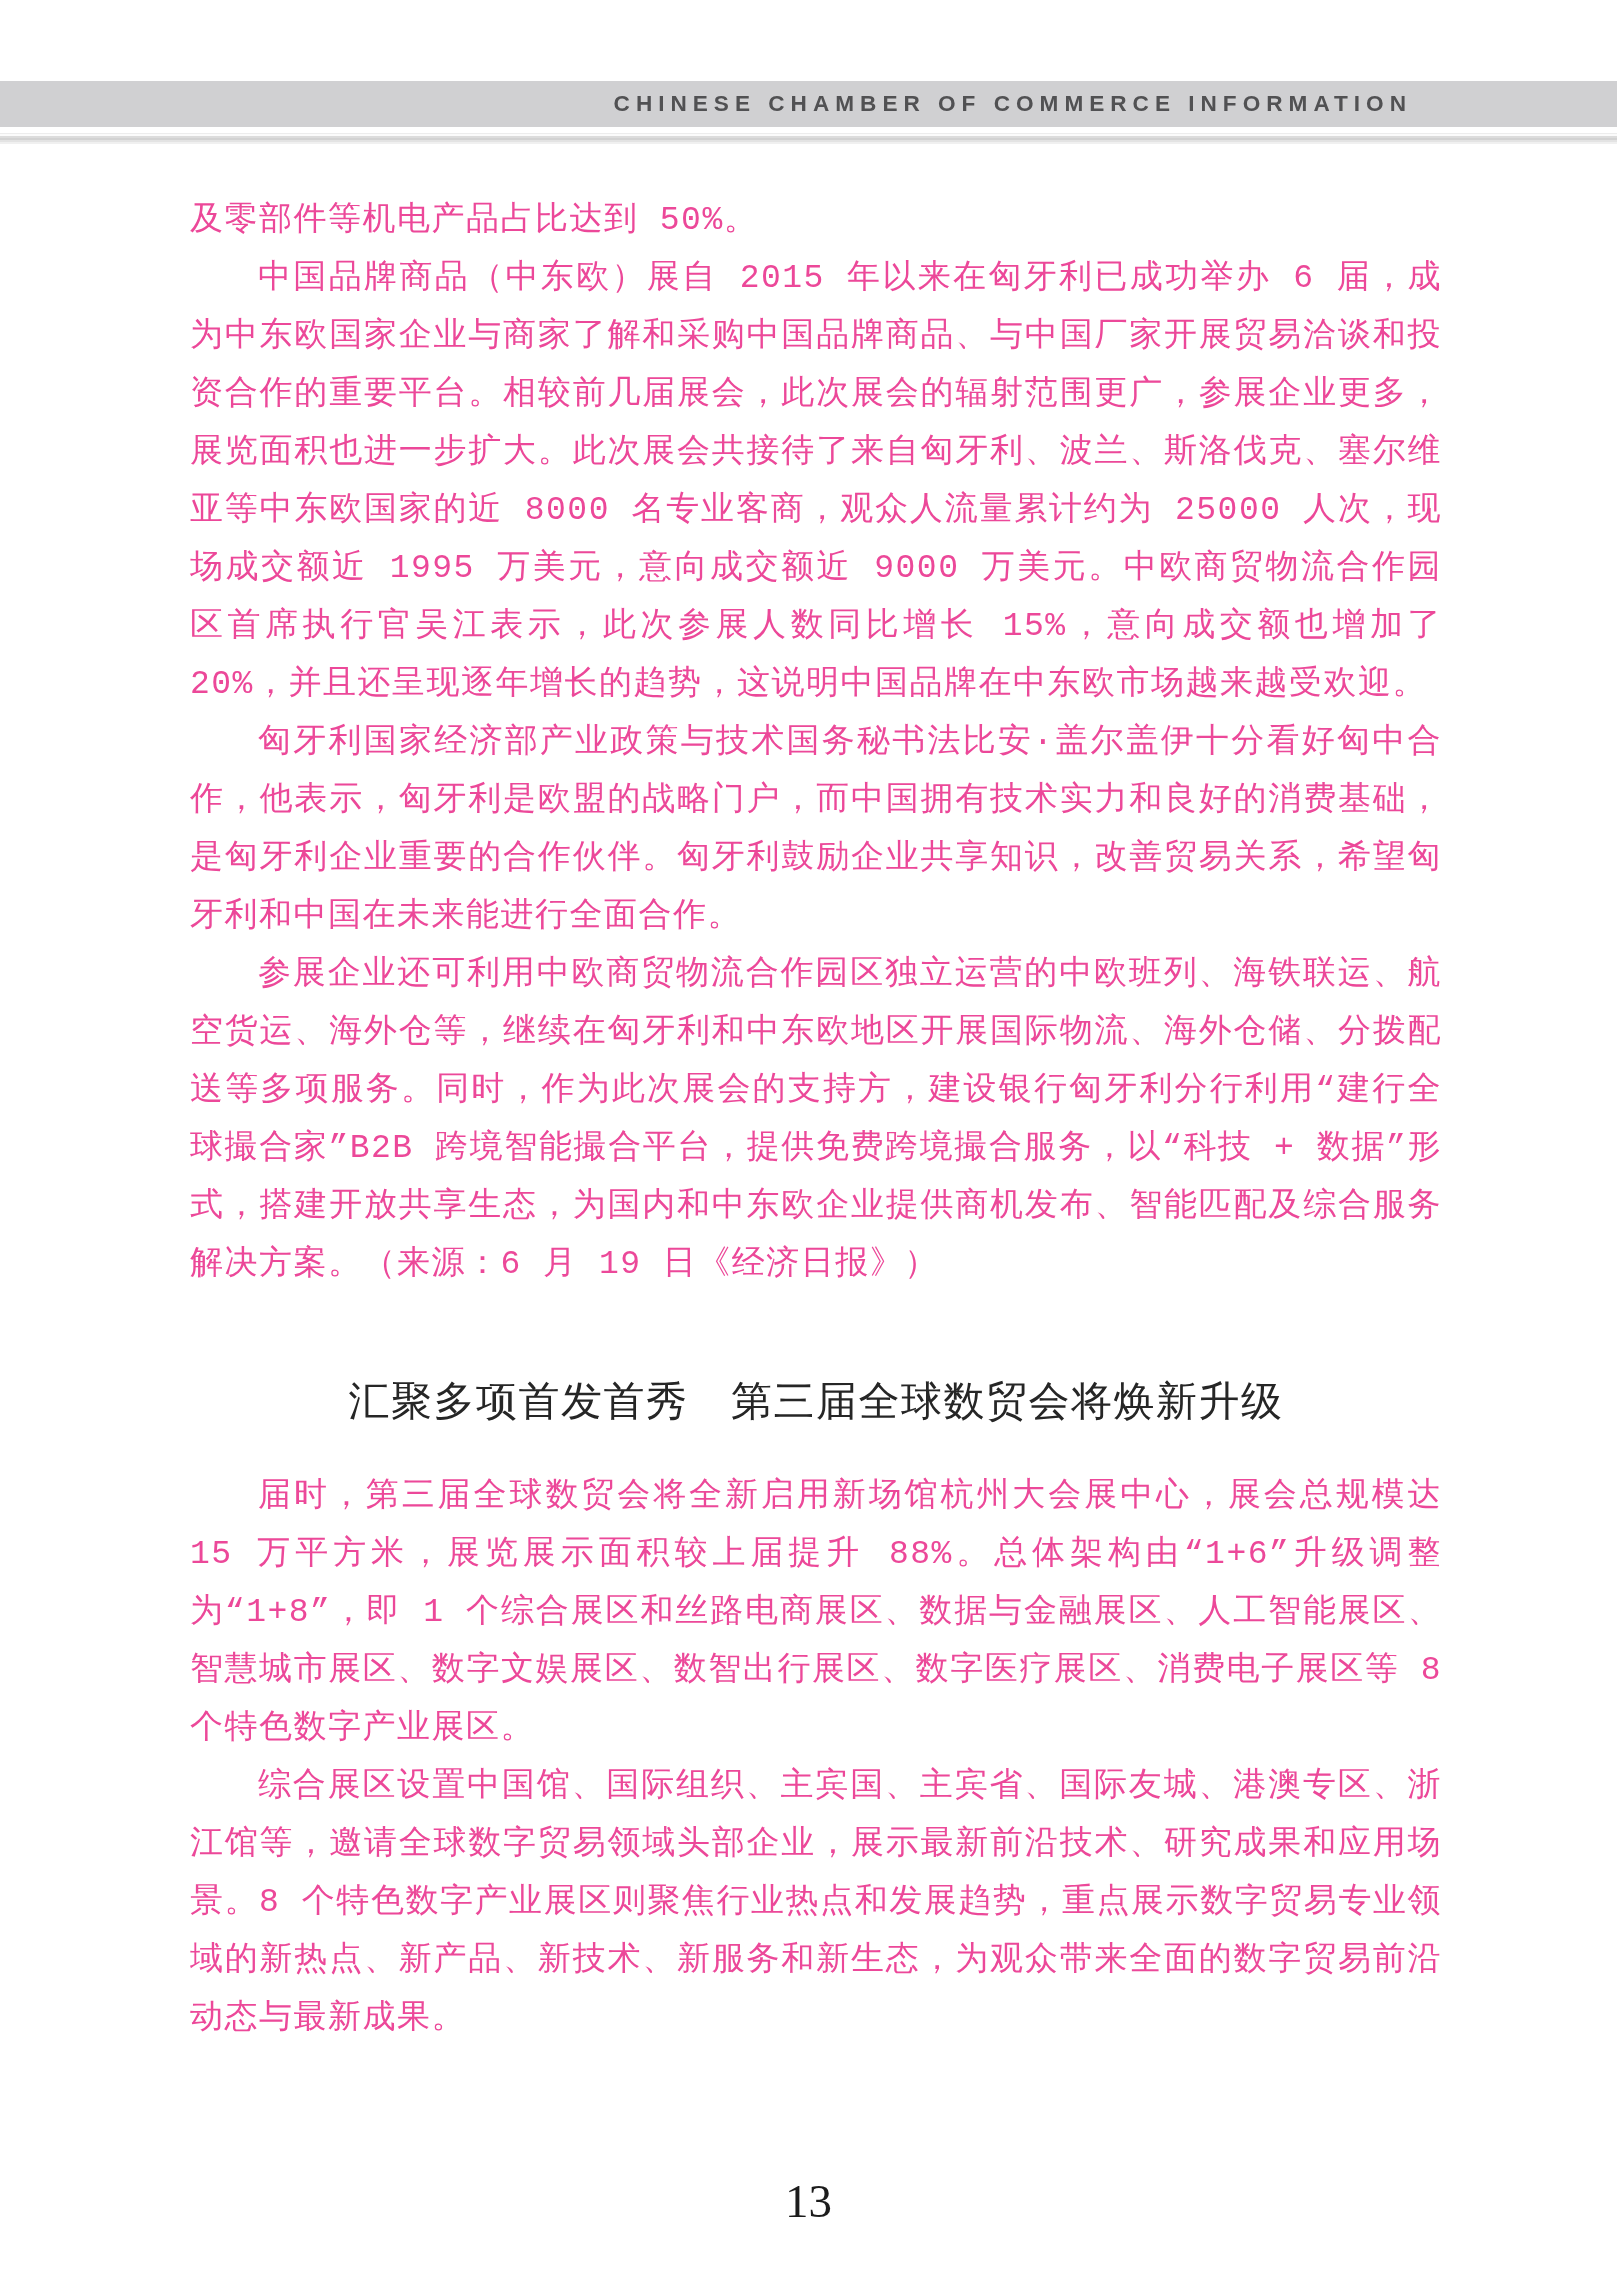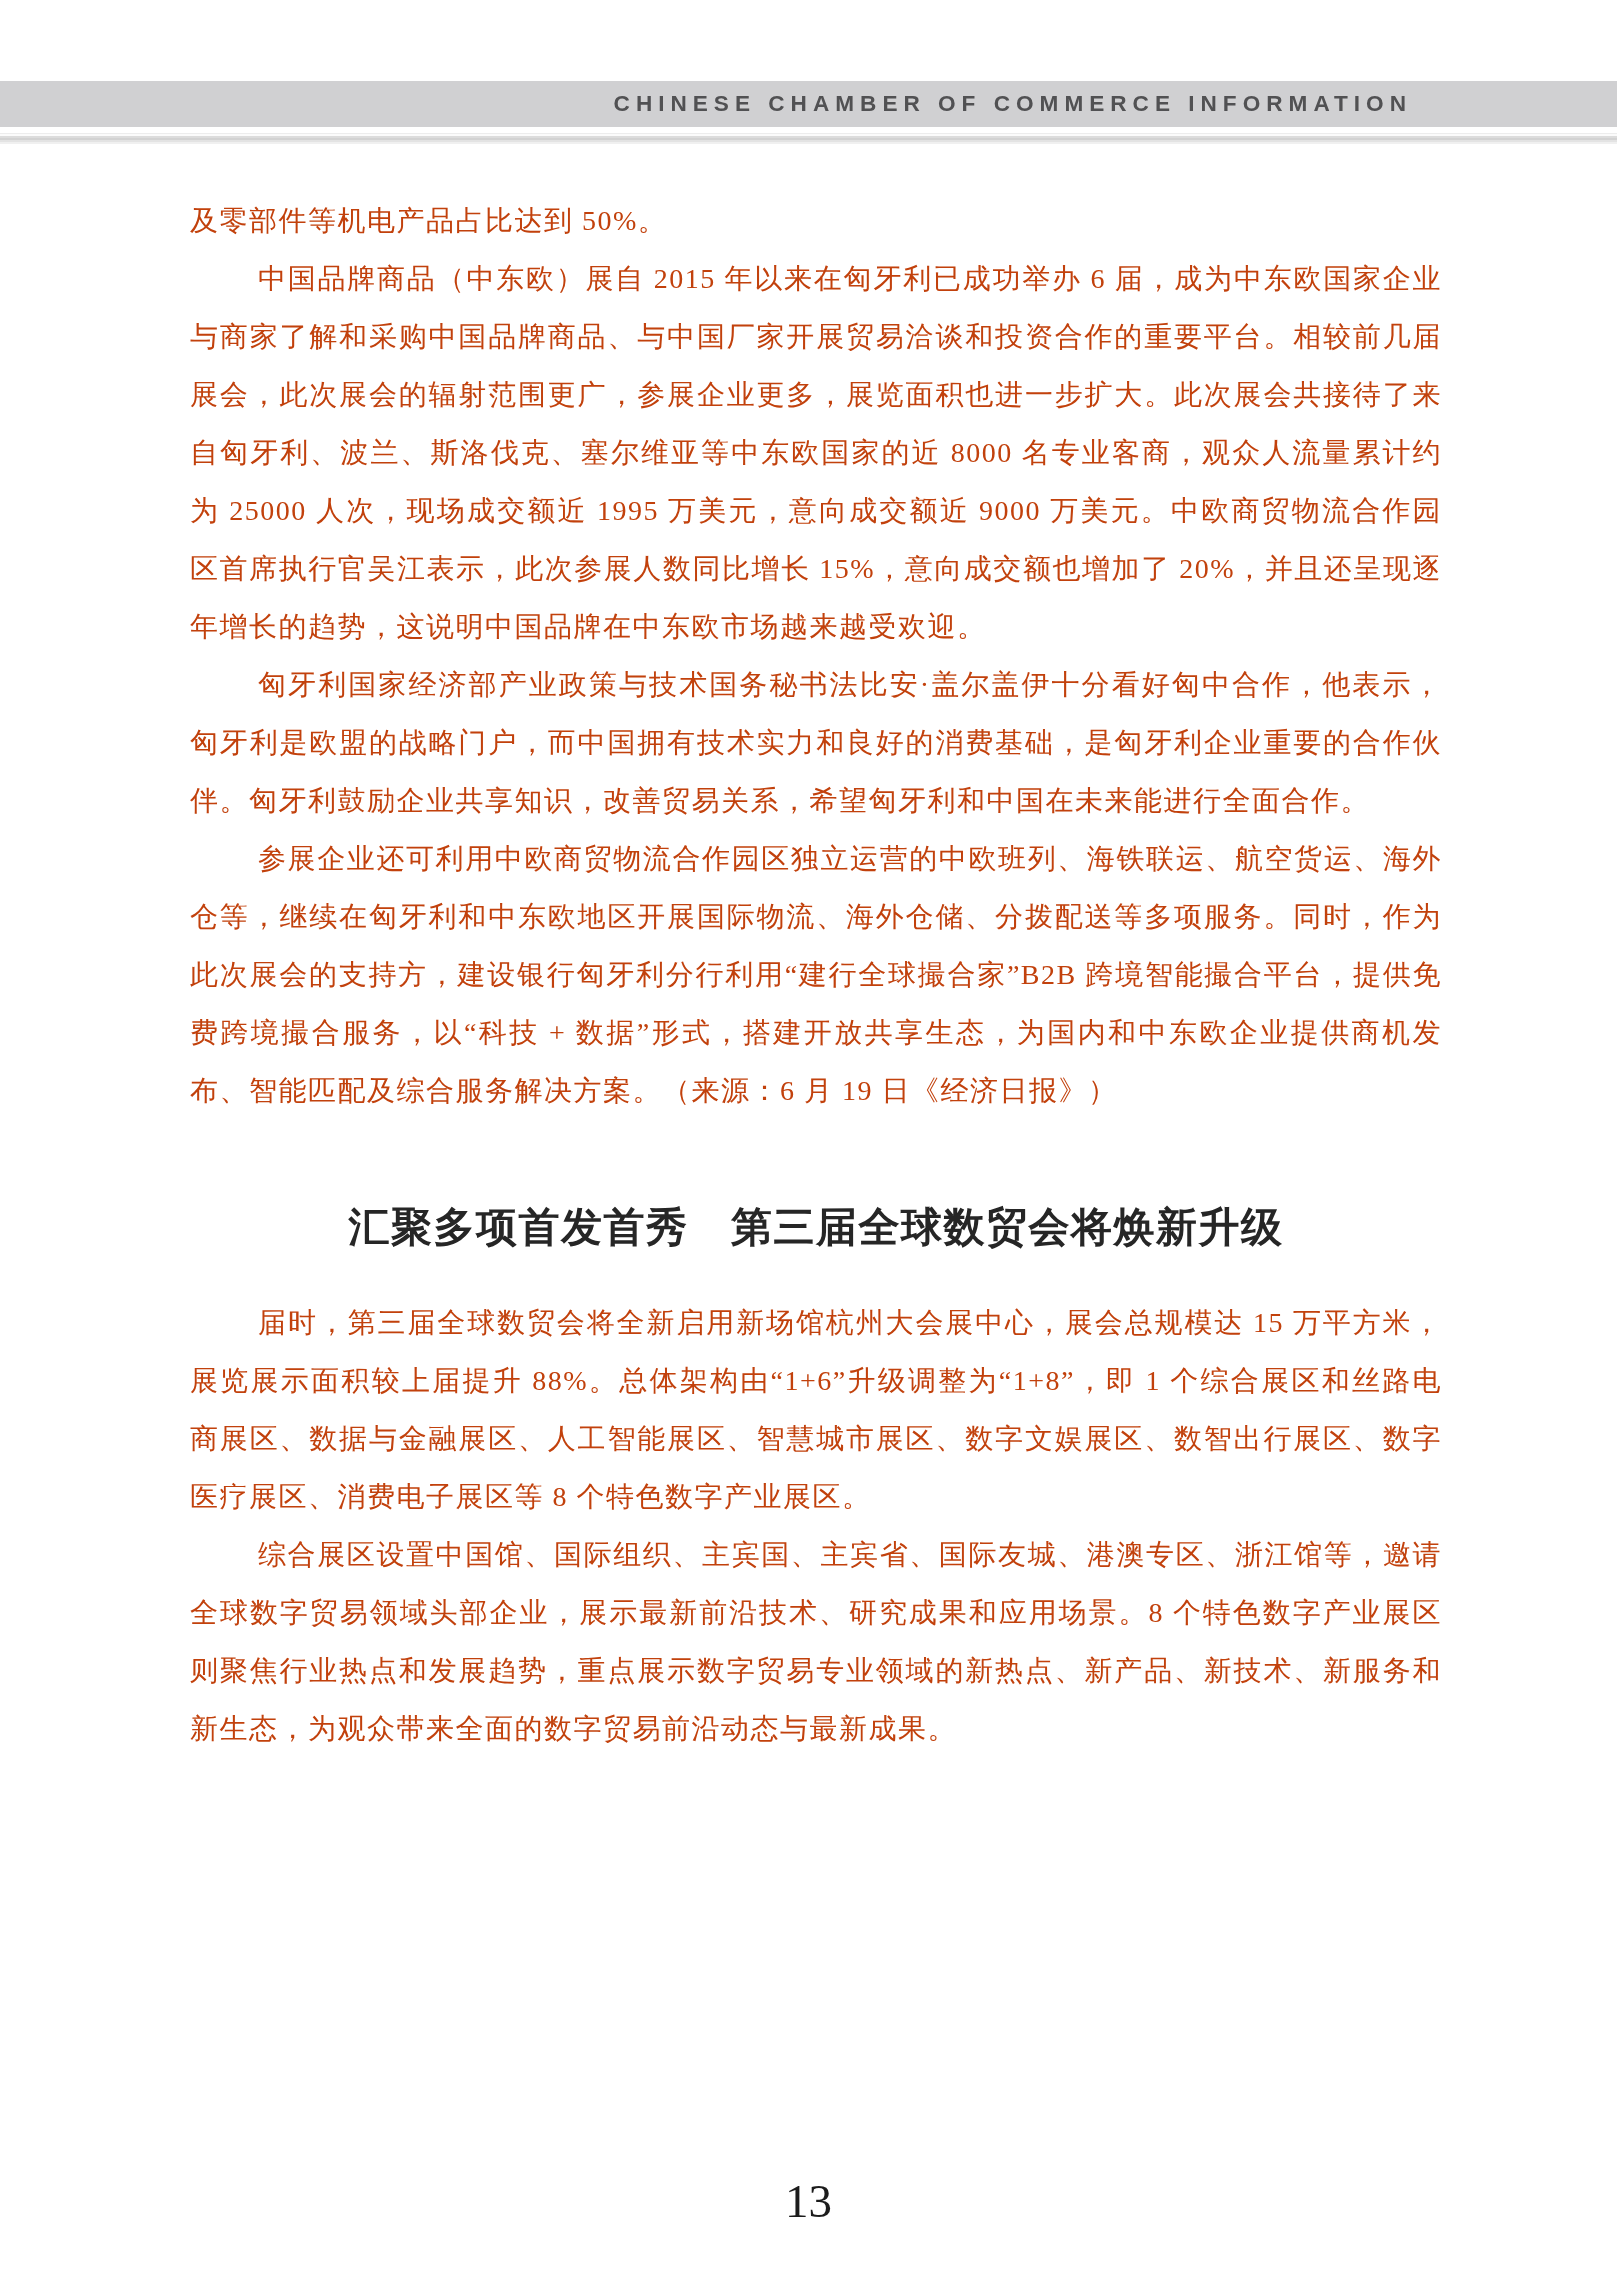--- a/index.html
+++ b/index.html
@@ -48,33 +48,34 @@
   }
 
   
   .content {
     position: absolute;
     top: 192px;
     left: 190px;
     width: 1252px;
   }
   .content p {
-    font-size: 28px;
+    font-size: 33px;
     line-height: 58px;
     letter-spacing: 1.5px;
     text-align: justify;
     text-justify: inter-ideograph;
-    color: #c2410c;
+    color: #ec4899;
+    font-family: Liberation Mono, monospace;
   }
   .content p.ind { text-indent: 68px; }
 
   .article-title {
     font-family: "Liberation Sans", "DejaVu Sans", sans-serif;
     font-size: 41px;
-    font-weight: 700;
+    font-weight: 400;
     line-height: 65px;
     letter-spacing: 1.5px;
     text-align: center;
     color: #262626;
     margin: 75px 0 34px 0;
   }
 
   
   .page-number {
     position: absolute;

